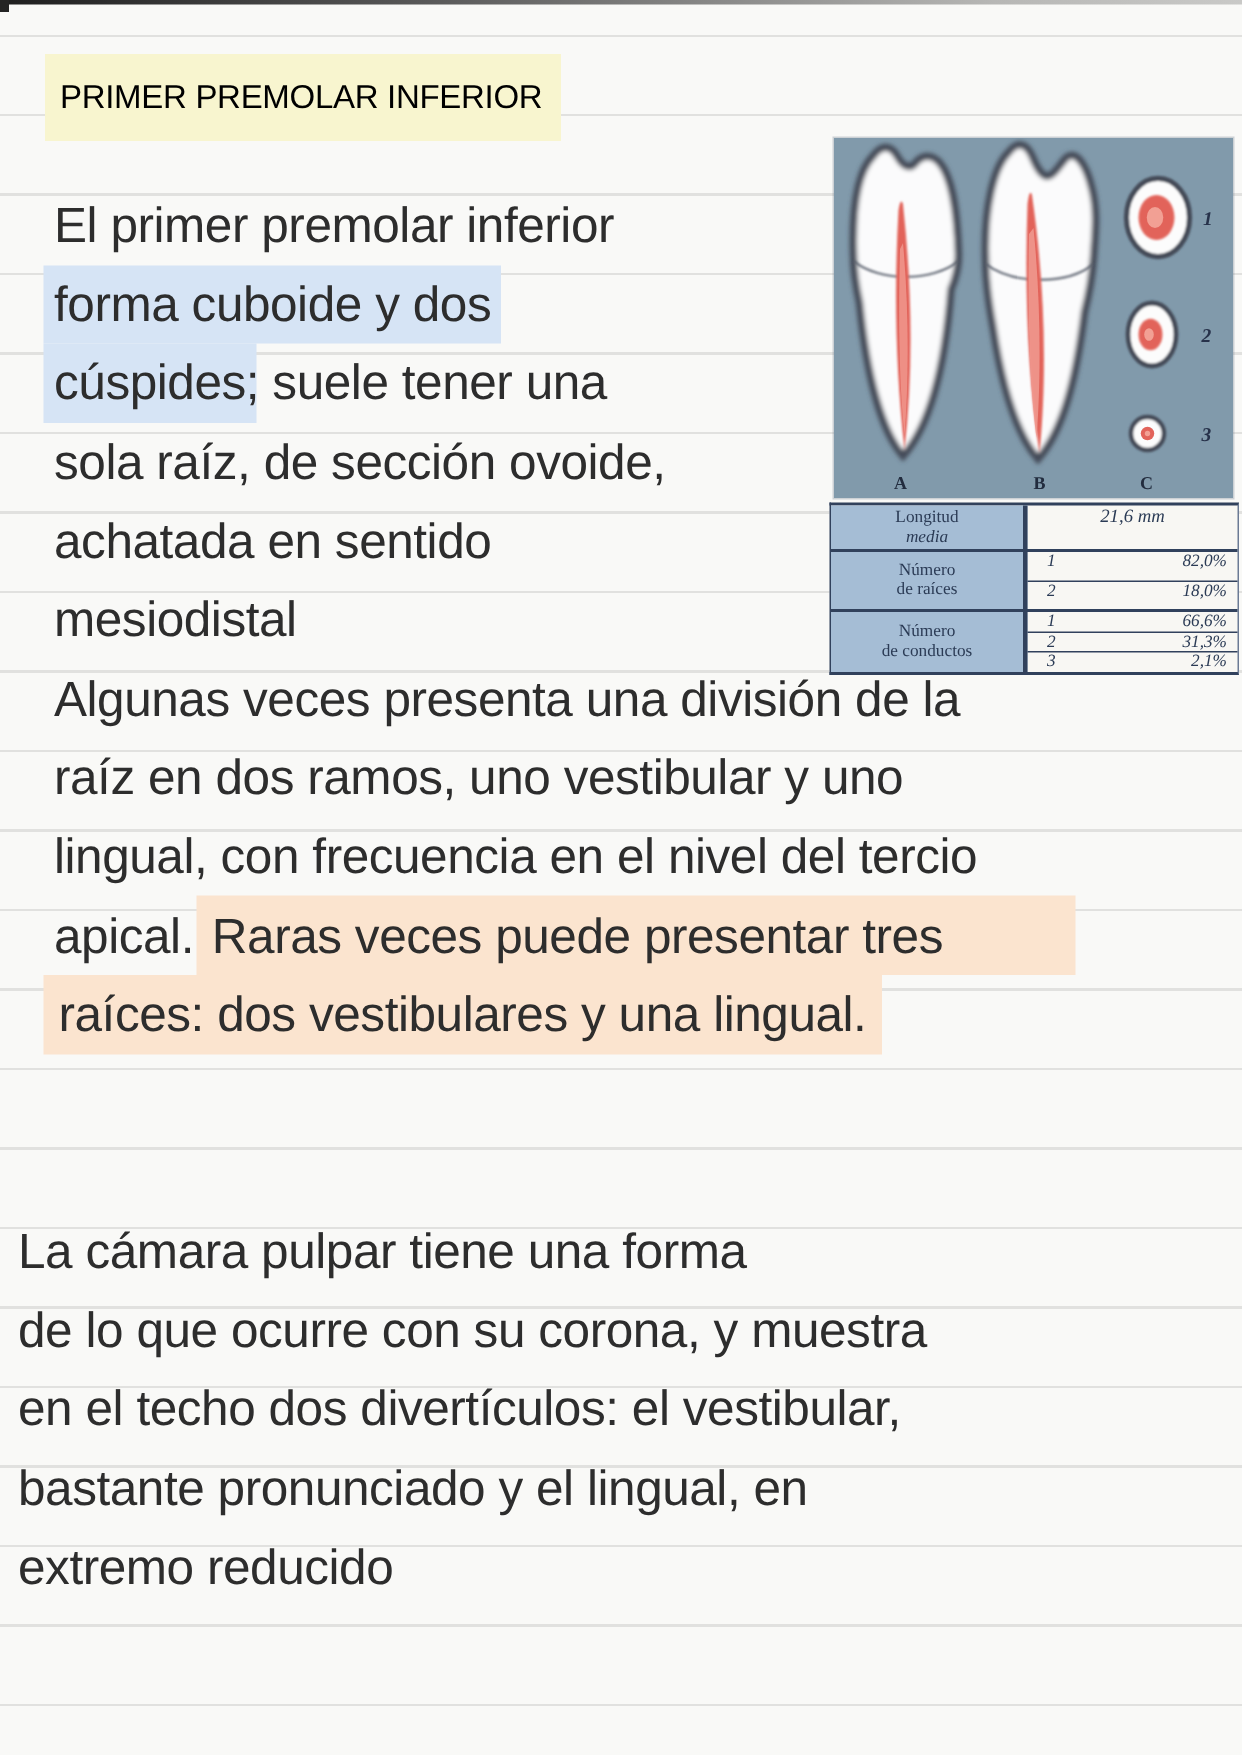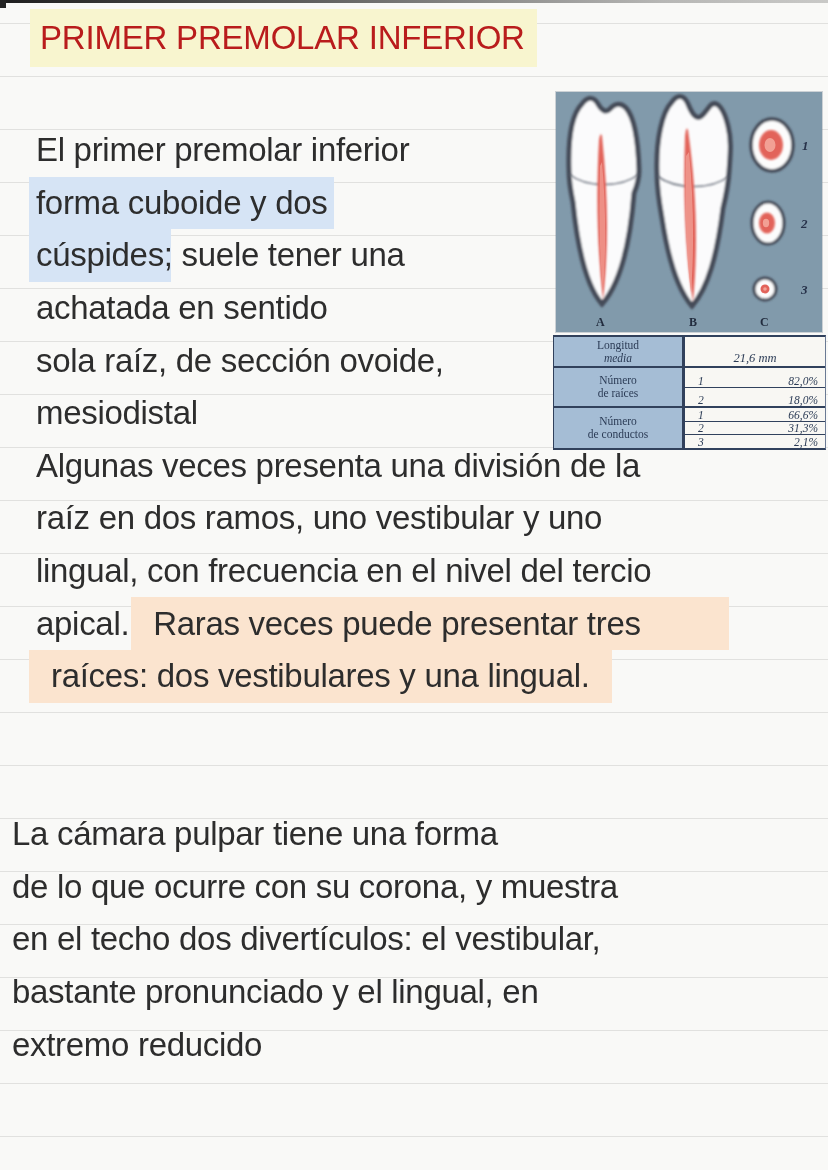--- a/index.html
+++ b/index.html
@@ -20,53 +20,53 @@
   .page{
     position:relative;width:828px;height:1170px;margin:0 auto;
     background:var(--page-bg);overflow:hidden;
     font-family:"Liberation Sans",sans-serif;color:var(--text);
   }
   .topbar{position:absolute;left:0;top:0;width:100%;height:3px;
     background:linear-gradient(to right,#1e1e1e,#5a5a5a 35%,#b7b7b5 80%,#c9c9c7);}
   .corner-mark{position:absolute;left:0;top:0;width:6px;height:8px;background:#242424;}
   .rules{position:absolute;left:0;right:0;top:23px;bottom:0;
     background:repeating-linear-gradient(to bottom,var(--rule) 0 1.4px,transparent 1.4px 53px);}
-  .title{position:absolute;left:38px;top:9px;margin:0;font-size:33px;font-weight:400;
-    letter-spacing:-0.2px;color:#b91c1c;white-space:nowrap;}
+  .title{position:absolute;left:38px;top:36px;margin:0;font-size:22px;font-weight:400;
+    letter-spacing:-0.2px;color:#000000;white-space:nowrap;}
   .title .hl-yellow{display:inline-block;background:var(--yellow);
     line-height:58px;padding:0 12px 0 10px;margin-left:-8px;}
   .para{position:absolute;left:0;width:700px;padding-left:36px;box-sizing:border-box;}
   .p1{top:124px;}
   .p2{top:808px;padding-left:12px;}
   .line{height:52.6px;display:flex;align-items:center;white-space:pre;
     font-size:33px;letter-spacing:-0.3px;}
   .seg{display:flex;align-items:center;align-self:stretch;}
   .hl-blue{background:var(--blue-hl);padding:0 7px;margin:0 -7px;}
-  .hl-peach{background:var(--peach);padding:0 22px;margin:0 -7px;}
+  .hl-peach{background:var(--peach);padding:0 10px;margin:0 -7px;}
   .hl-peach.wide{padding-right:88px;margin-right:-88px;}
   
   .clip-img{position:absolute;left:556px;top:92px;width:266px;height:240px;
     background:var(--figure-bg);box-shadow:0 0 0 1px rgba(120,135,150,.35);}
   .clip-img svg{display:block;}
   .clip-table{position:absolute;left:553px;top:335px;width:273px;background:#f8f7f3;
     border-top:2px solid var(--table-border);border-bottom:2px solid var(--table-border);
     border-left:1.5px solid var(--table-border);border-right:1px solid #6b7a94;
     box-sizing:border-box;color:var(--table-text);
     font-family:"Liberation Serif",serif;}
   .trow{display:flex;border-top:2px solid var(--table-border);}
   .trow:first-child{border-top:none;}
   .trow:nth-child(1){height:29px;}
   .trow:nth-child(2){height:38px;}
   .trow:nth-child(3){height:40px;}
   .tlabel{width:128px;background:var(--table-label-bg);border-right:3px solid var(--table-border);
     display:flex;flex-direction:column;justify-content:center;align-items:center;
     font-size:11.5px;line-height:13px;text-align:center;}
   .tlabel .l2.it{font-style:italic;}
   .tvals{flex:1;display:flex;flex-direction:column;}
-  .tval{flex:1;display:flex;align-items:flex-end;justify-content:space-between;
+  .tval{flex:1;display:flex;align-items:flex-start;justify-content:space-between;
     padding:0 7px 0 13px;font-size:11.5px;border-bottom:1.2px solid var(--table-border);}
   .tval:last-child{border-bottom:none;}
   .tval.single{justify-content:center;font-size:12.5px;padding:0;}
   .tval .num{font-style:italic;}
   .tval .pct{font-style:italic;}
   .fig-label{font-family:"Liberation Serif",serif;font-weight:bold;}
 </style>
 </head>
 <body>
 
@@ -74,22 +74,22 @@
   <div class="topbar"></div>
   <div class="corner-mark"></div>
   <div class="rules"></div>
 
   <h1 class="title"><span class="hl-yellow">PRIMER PREMOLAR INFERIOR</span></h1>
 
   <div class="para p1">
       <div class="line"><span class="seg">El primer premolar inferior</span></div>
       <div class="line"><span class="seg hl-blue">forma cuboide y dos</span></div>
       <div class="line"><span class="seg hl-blue">cúspides</span><span class="seg">; suele tener una</span></div>
+      <div class="line"><span class="seg">sola raíz, de sección ovoide,</span></div>
       <div class="line"><span class="seg">achatada en sentido</span></div>
-      <div class="line"><span class="seg">sola raíz, de sección ovoide,</span></div>
       <div class="line"><span class="seg">mesiodistal</span></div>
       <div class="line"><span class="seg">Algunas veces presenta una división de la</span></div>
       <div class="line"><span class="seg">raíz en dos ramos, uno vestibular y uno</span></div>
       <div class="line"><span class="seg">lingual, con frecuencia en el nivel del tercio</span></div>
       <div class="line"><span class="seg">apical. </span><span class="seg hl-peach wide">Raras veces puede presentar tres</span></div>
       <div class="line"><span class="seg hl-peach">raíces: dos vestibulares y una lingual.</span></div>
     </div>
   <div class="para p2">
       <div class="line"><span class="seg">La cámara pulpar tiene una forma</span></div>
       <div class="line"><span class="seg">de lo que ocurre con su corona, y muestra</span></div>

